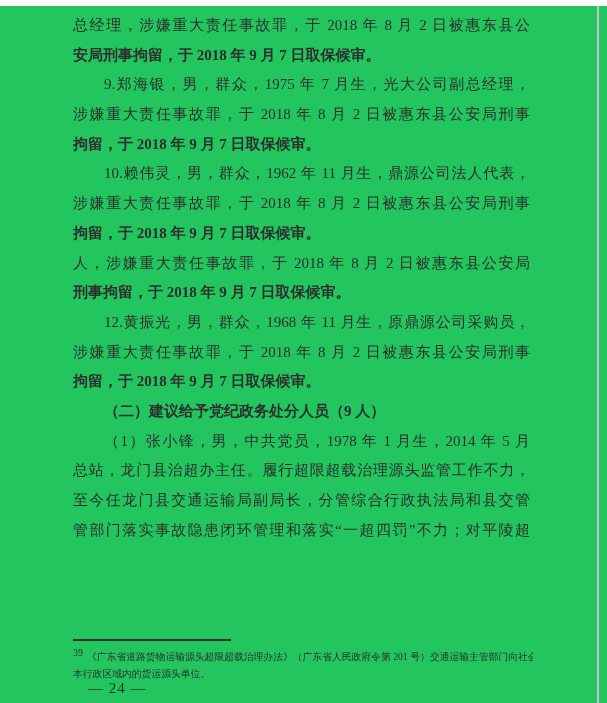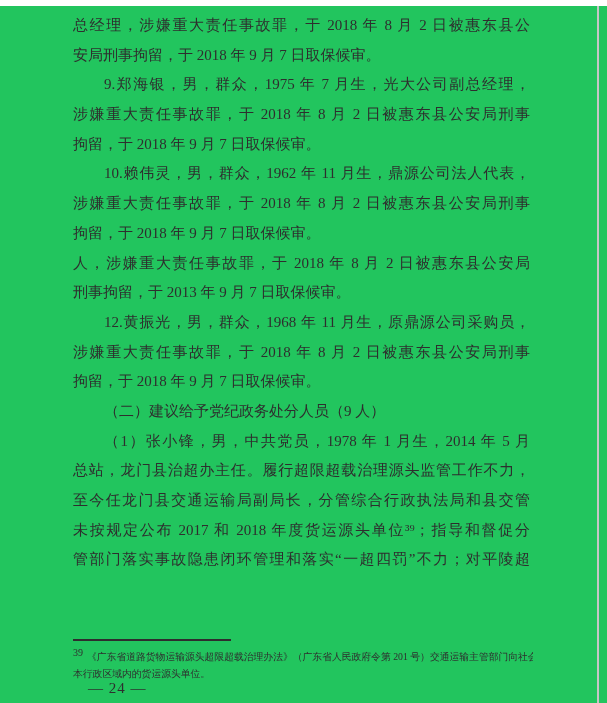--- a/index.html
+++ b/index.html
@@ -35,20 +35,21 @@
   .ln {
     height: 29.7px;
     line-height: 29.7px;
     white-space: nowrap;
     overflow: hidden;
     text-align: justify;
     text-align-last: justify;
   }
   .ln.last {
     text-align-last: left;
+    font-weight: bold;
   }
   .ln.ind {
     text-indent: 31px;
   }
   .footnote-rule {
     position: absolute;
     left: 73px;
     top: 633px;
     width: 158px;
     height: 0;
@@ -95,29 +96,28 @@
   <div class="body-text">
     <div class="ln">总经理，涉嫌重大责任事故罪，于 2018 年 8 月 2 日被惠东县公</div>
     <div class="ln last">安局刑事拘留，于 2018 年 9 月 7 日取保候审。</div>
     <div class="ln ind">9.郑海银，男，群众，1975 年 7 月生，光大公司副总经理，</div>
     <div class="ln">涉嫌重大责任事故罪，于 2018 年 8 月 2 日被惠东县公安局刑事</div>
     <div class="ln last">拘留，于 2018 年 9 月 7 日取保候审。</div>
     <div class="ln ind">10.赖伟灵，男，群众，1962 年 11 月生，鼎源公司法人代表，</div>
     <div class="ln">涉嫌重大责任事故罪，于 2018 年 8 月 2 日被惠东县公安局刑事</div>
     <div class="ln last">拘留，于 2018 年 9 月 7 日取保候审。</div>
     <div class="ln">人，涉嫌重大责任事故罪，于 2018 年 8 月 2 日被惠东县公安局</div>
-    <div class="ln last">刑事拘留，于 2013 年 9 月 7 日取保候审。</div>
+    <div class="ln last">刑事拘留，于 2018 年 9 月 7 日取保候审。</div>
     <div class="ln ind">12.黄振光，男，群众，1968 年 11 月生，原鼎源公司采购员，</div>
     <div class="ln">涉嫌重大责任事故罪，于 2018 年 8 月 2 日被惠东县公安局刑事</div>
     <div class="ln last">拘留，于 2018 年 9 月 7 日取保候审。</div>
     <div class="ln ind last">（二）建议给予党纪政务处分人员（9 人）</div>
     <div class="ln ind">（1）张小锋，男，中共党员，1978 年 1 月生，2014 年 5 月</div>
     <div class="ln">总站，龙门县治超办主任。履行超限超载治理源头监管工作不力，</div>
     <div class="ln">至今任龙门县交通运输局副局长，分管综合行政执法局和县交管</div>
-    <div class="ln">未按规定公布 2017 和 2018 年度货运源头单位³⁹；指导和督促分</div>
     <div class="ln">管部门落实事故隐患闭环管理和落实“一超四罚”不力；对平陵超</div>
   </div>
 
   <div class="footnote-rule"></div>
 
   <div class="footnote">
     <div class="fn-line"><sup>39</sup><span>《广东省道路货物运输源头超限超载治理办法》（广东省人民政府令第 201 号）交通运输主管部门向社会公布</span></div>
     <div class="fn-line last">本行政区域内的货运源头单位。</div>
   </div>
 

